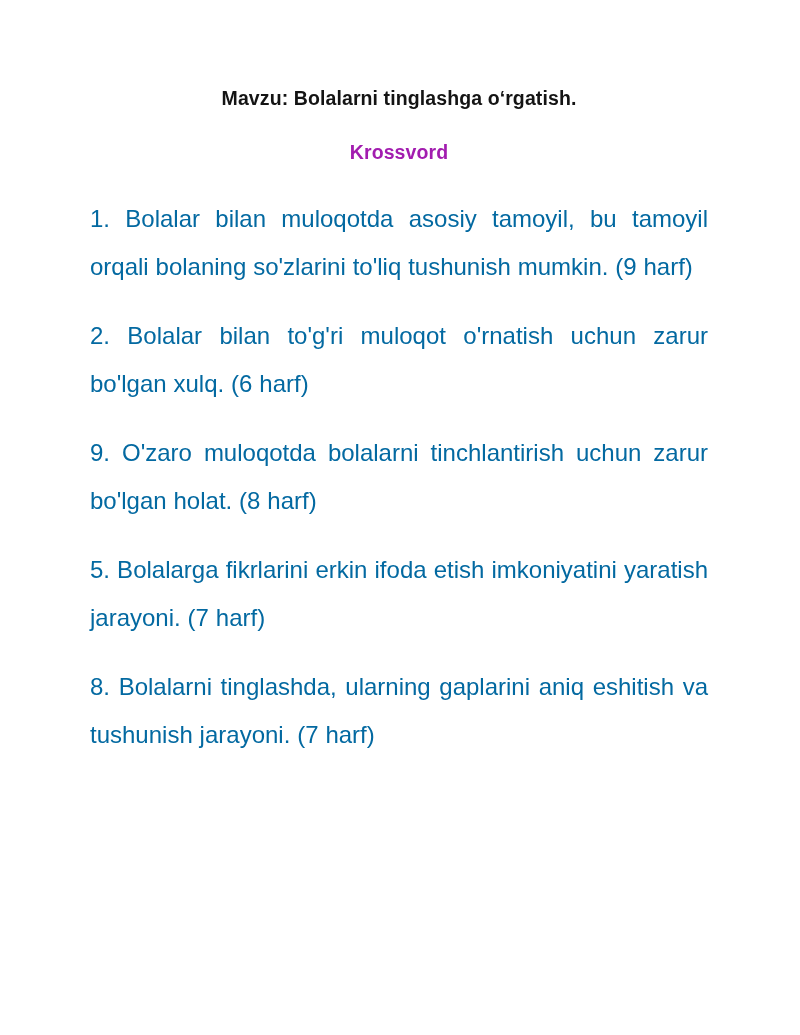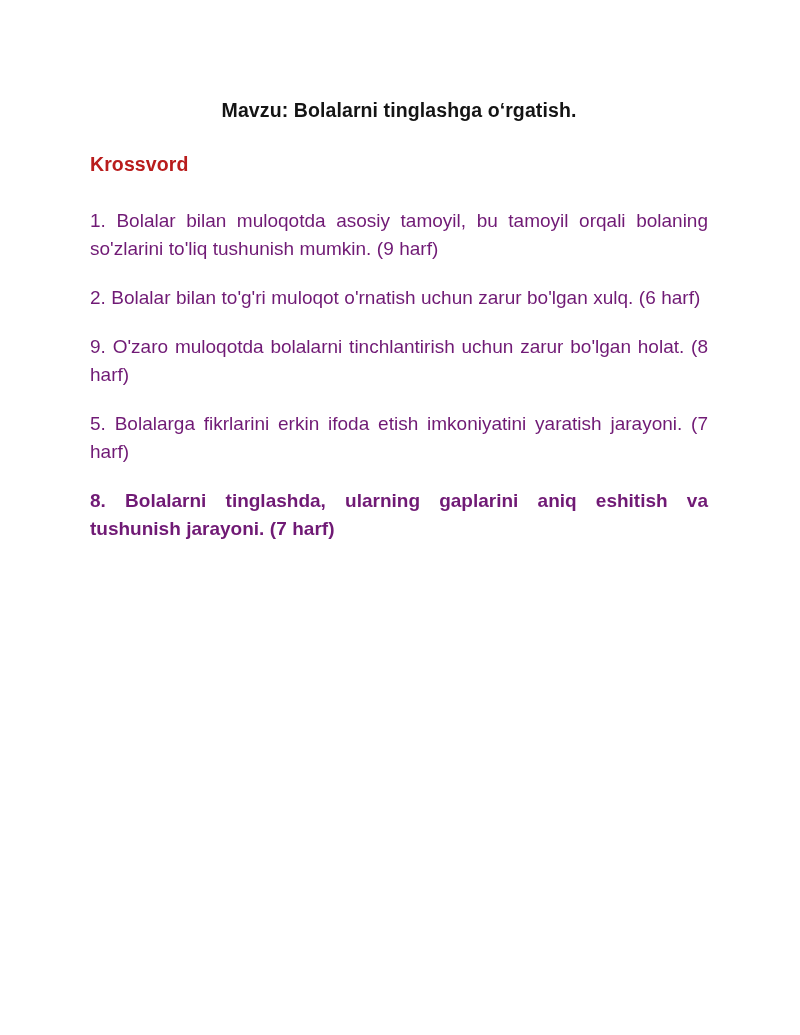--- a/index.html
+++ b/index.html
@@ -17,65 +17,65 @@
     background: #ffffff;
     overflow: hidden;
     font-family: "Liberation Sans", "DejaVu Sans", sans-serif;
     color: #111111;
     box-sizing: border-box;
   }
 
   .content {
     position: absolute;
     left: 90px;
-    top: 12px;
+    top: 0;
     width: 618px;
   }
 
   .doc-title {
     margin: 0;
     padding-top: 86px;
     font-size: 19.5px;
     font-weight: bold;
     text-align: center;
     letter-spacing: 0.1px;
     line-height: 1.25;
     color: #141414;
   }
 
   .doc-subtitle {
     margin: 0;
     padding-top: 30px;
     font-size: 19.5px;
     font-weight: bold;
+    text-align: center;
     letter-spacing: 0.1px;
     line-height: 1.25;
-    color: #b91c1c;
+    color: #a21caf;
   }
 
   .clue-list {
     margin: 0;
     padding: 0;
     list-style: none;
     padding-top: 30px;
   }
 
   .clue-item {
     margin: 0 0 21px 0;
-    font-size: 19px;
-    line-height: 28px;
+    font-size: 24px;
+    line-height: 48px;
     text-align: justify;
     text-justify: inter-word;
-    color: #701a75;
+    color: #0369a1;
     word-spacing: 0.2px;
   }
 
   .clue-item:last-child {
     margin-bottom: 0;
-    font-weight: bold;
   }
 </style>
 </head>
 <body>
 
 <div class="page">
   <div class="content">
 
     <h1 class="doc-title">Mavzu: Bolalarni tinglashga o‘rgatish.</h1>
 

